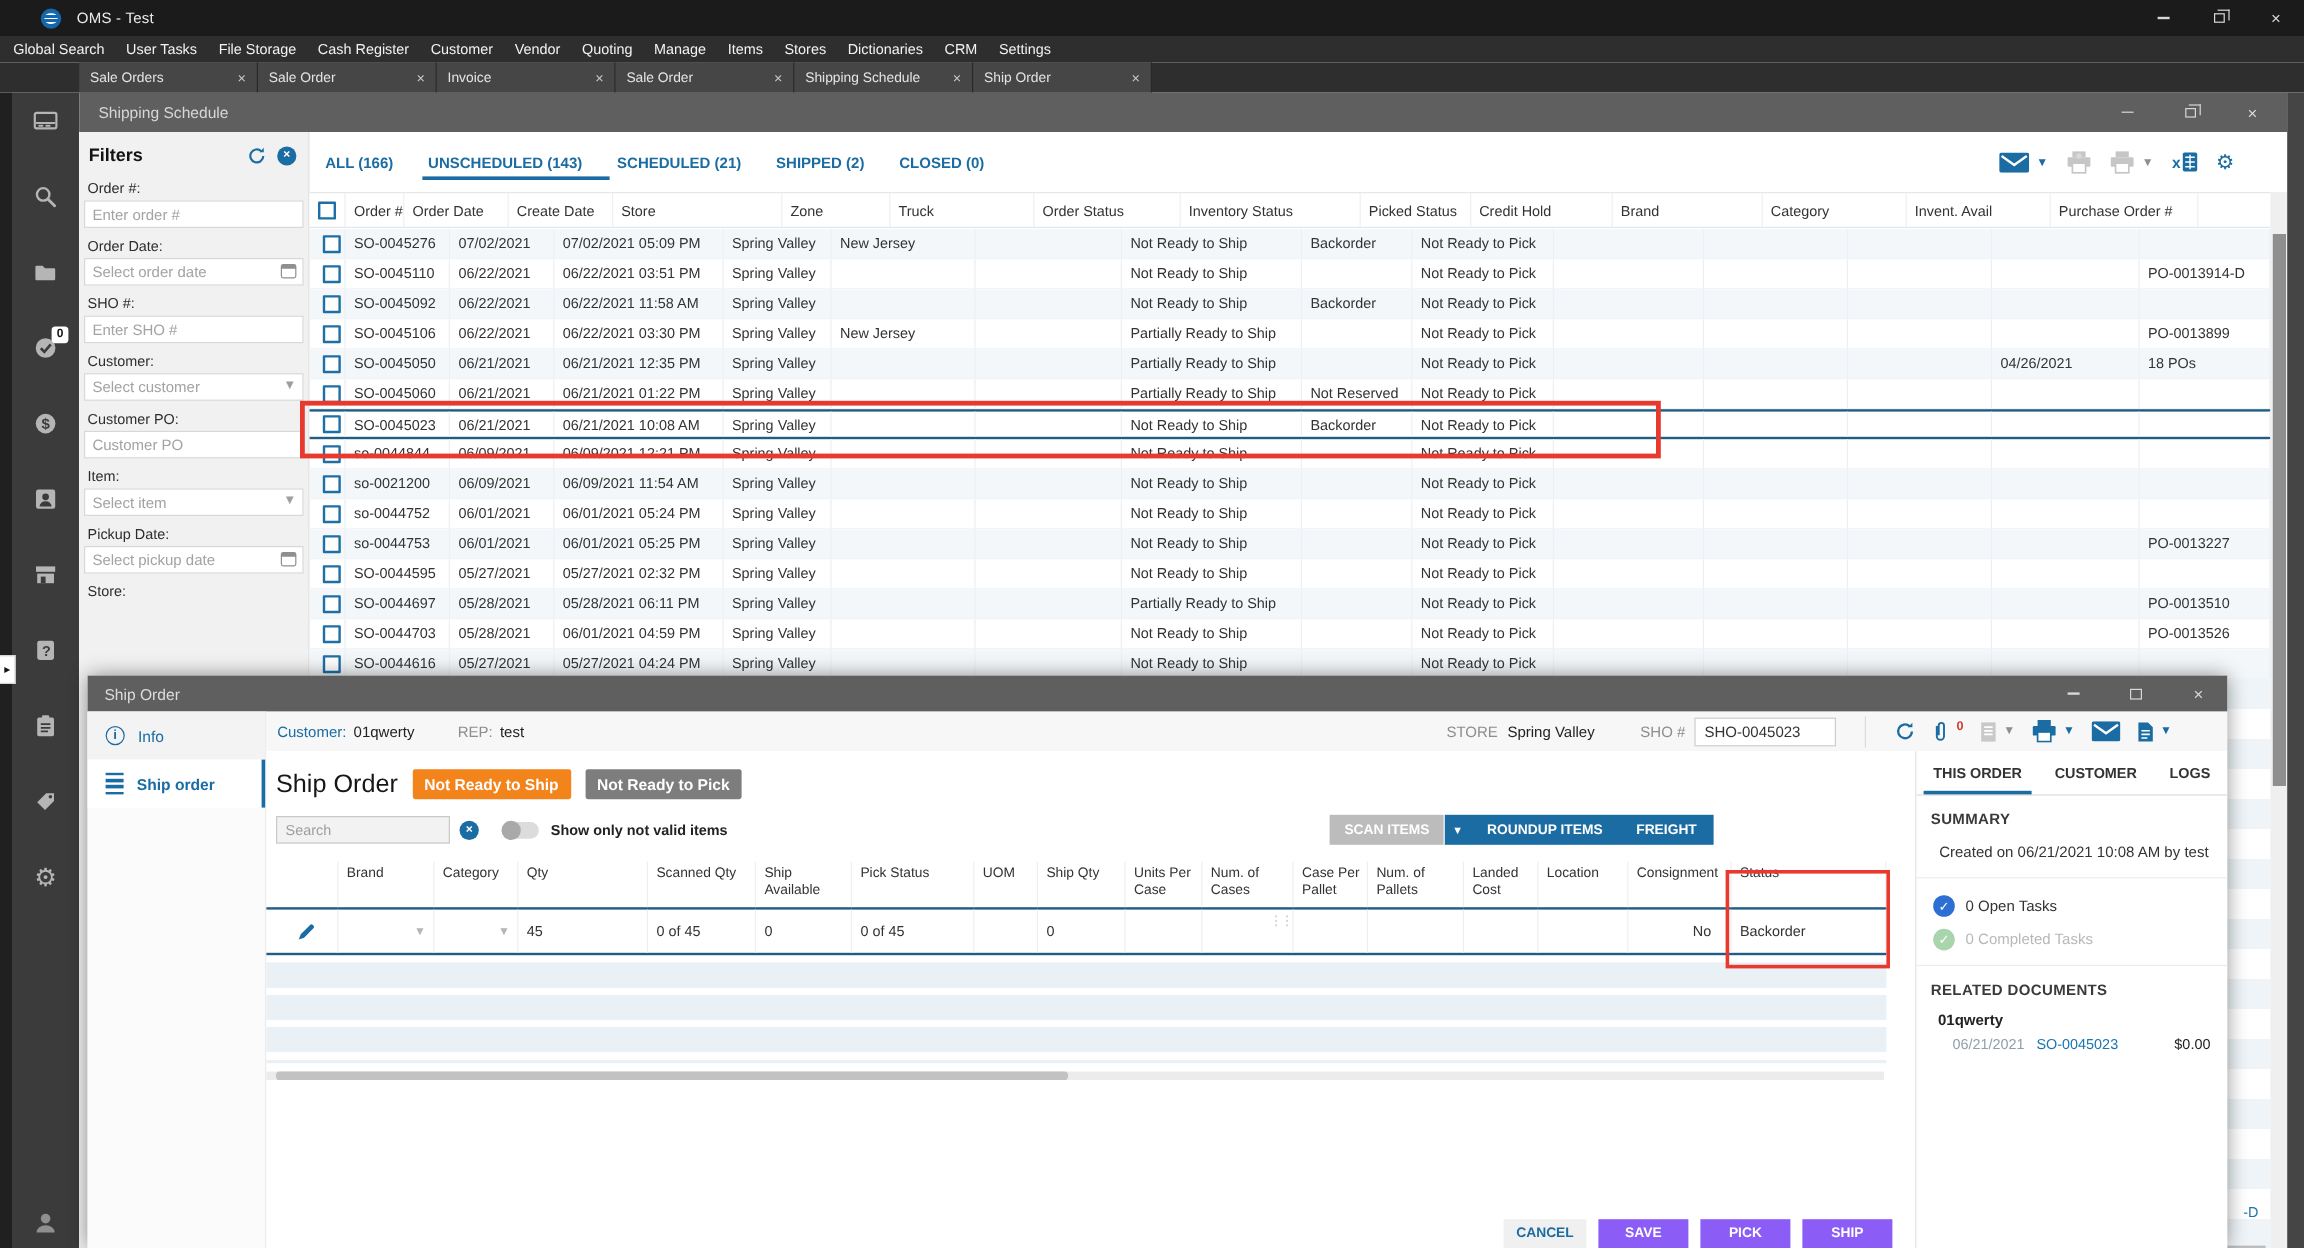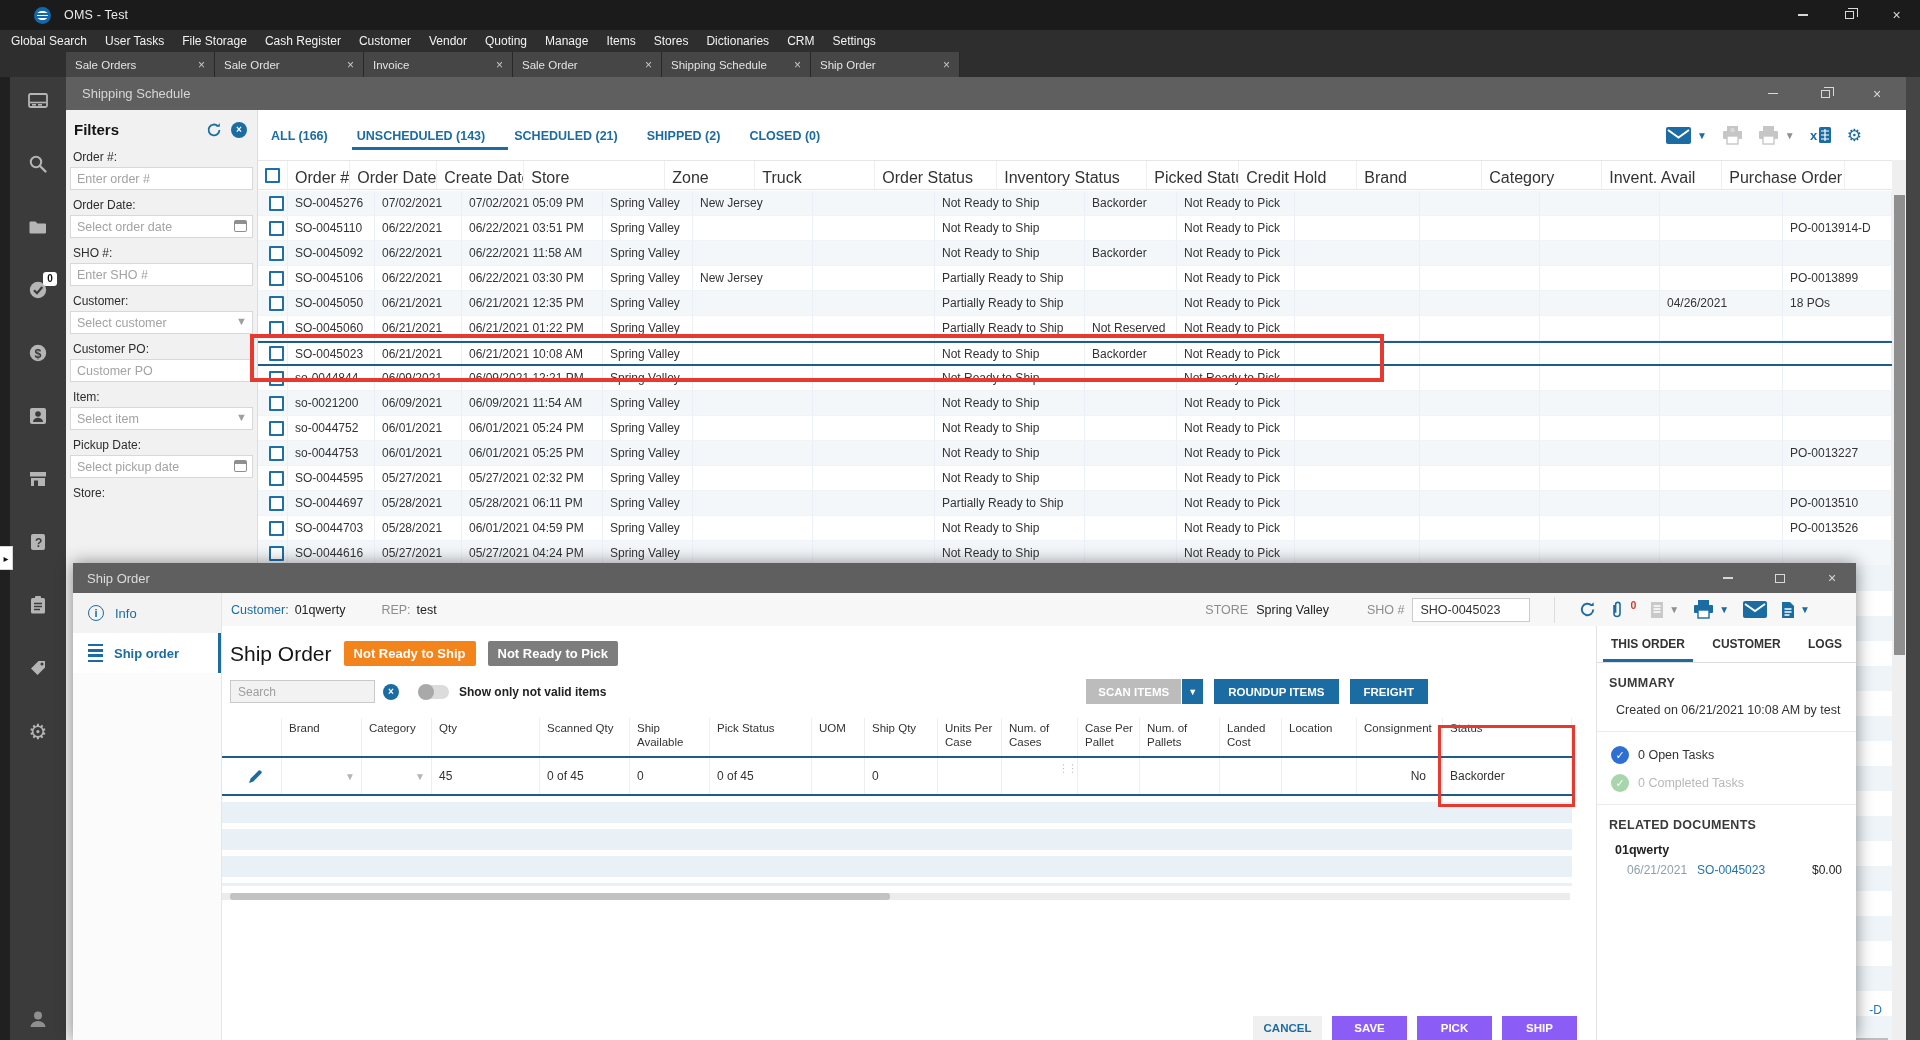--- a/index.html
+++ b/index.html
@@ -59,21 +59,21 @@
 
 .ss-main { position:absolute; left:192px; top:33px; right:0; bottom:0; background:#fff; }
 .ss-tabs { height:50px; display:flex; align-items:center; padding-left:12px; }
 .ss-tab { font-size:12.5px; font-weight:bold; color:#1b6ca3; margin-right:27px; position:relative; padding:15px 1px 13px; }
 .ss-tab.active::after { content:""; position:absolute; left:-4px; right:-22px; bottom:6px; height:3px; background:#1b6ca3; }
 .ss-toolbar { margin-left:auto; display:flex; align-items:center; gap:15px; margin-right:44px; }
 .tool-caret { color:#1b6ca3; font-size:10px; margin-left:-9px; }
 .tool-caret.gray { color:#8f8f8f; }
 
 .ss-thead { position:absolute; left:0; right:14px; top:50px; height:30px; display:flex; border-top:1px solid #e6e6e6; border-bottom:1px solid #dfe7ee; background:#fff; }
-.ss-thead .hcell { font-size:16px; color:#333; padding:8px 0 0 7px; border-right:1px solid #efefef; white-space:nowrap; overflow:hidden; }
+.ss-thead .hcell { font-size:12px; color:#333; padding:8px 0 0 7px; border-right:1px solid #efefef; white-space:nowrap; overflow:hidden; }
 .ss-thead .cbwrap { width:30px; border-right:1px solid #efefef; display:flex; align-items:center; justify-content:center; }
 .ss-thead .hcell:nth-child(2){width:87px}.ss-thead .hcell:nth-child(3){width:87px}
 .ss-thead .hcell:nth-child(4){width:141px}.ss-thead .hcell:nth-child(5){width:90px}
 .ss-thead .hcell:nth-child(6){width:120px}.ss-thead .hcell:nth-child(7){width:122px}
 .ss-thead .hcell:nth-child(8){width:150px}.ss-thead .hcell:nth-child(9){width:92px}
 .ss-thead .hcell:nth-child(10){width:118px}.ss-thead .hcell:nth-child(11){width:125px}
 .ss-thead .hcell:nth-child(12){width:120px}.ss-thead .hcell:nth-child(13){width:120px}
 .ss-thead .hcell:nth-child(14){width:123px}.ss-thead .hcell:nth-child(15){flex:1}
 
 .ss-rows { position:absolute; left:0; right:14px; top:81px; }
@@ -136,21 +136,21 @@
 .badge-orange { background:#f3831b; }
 .badge-gray { background:#7d7d7d; }
 
 .search-row { display:flex; align-items:center; margin-top:13px; padding-left:8px; }
 .so-search { width:145px; height:23px; background:#f2f2f2; border:1px solid #c9c9c9; padding:0 7px; font-size:12px; color:#555; font-family:"Liberation Sans",sans-serif; }
 .so-search::placeholder { color:#9e9e9e; }
 .search-clear { width:16px; height:16px; border-radius:50%; background:#1b6ca3; color:#fff; font-size:10px; font-weight:bold; display:flex; align-items:center; justify-content:center; margin-left:8px; }
 .toggle { width:31px; height:14px; background:#dcdcdc; border-radius:8px; margin-left:19px; position:relative; }
 .toggle .knob { position:absolute; left:0; top:-1px; width:16px; height:16px; border-radius:50%; background:#a9a9a9; }
 .toggle-label { font-size:12px; color:#222; font-weight:bold; margin-left:10px; }
-.action-btns { margin-left:auto; display:flex; margin-right:168px; gap:11px; }
+.action-btns { margin-left:auto; display:flex; margin-right:168px; }
 .btn { height:25px; display:flex; align-items:center; justify-content:center; font-size:11.5px; font-weight:bold; padding:12px 14px; color:#fff; background:#1b6ca3; }
 .btn.disabled { background:#bcbcbc; padding:0 12px; }
 .scan-wrap { display:flex; gap:1px; }
 .scan-caret { width:21px; height:25px; background:#1b6ca3; color:#fff; display:flex; align-items:center; justify-content:center; font-size:9px; }
 
 .items-table { margin-top:14px; width:1350px; }
 .items-head { display:flex; height:40px; border-bottom:2px solid #1f5d84; }
 .items-head .ihcell { font-size:11.5px; color:#333; padding:4px 0 0 7px; line-height:1.2; border-right:1px solid #efefef; overflow:hidden; }
 .items-head .ihcell:nth-child(1){width:60px}.items-head .ihcell:nth-child(2){width:80px}
 .items-head .ihcell:nth-child(3){width:70px}.items-head .ihcell:nth-child(4){width:108px}

